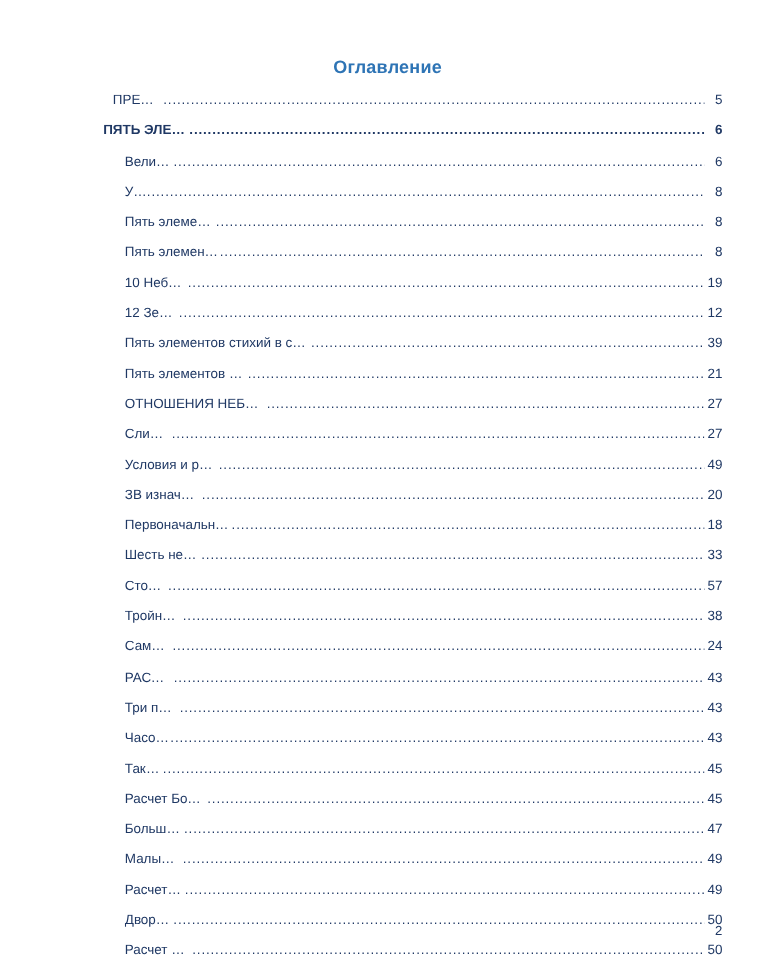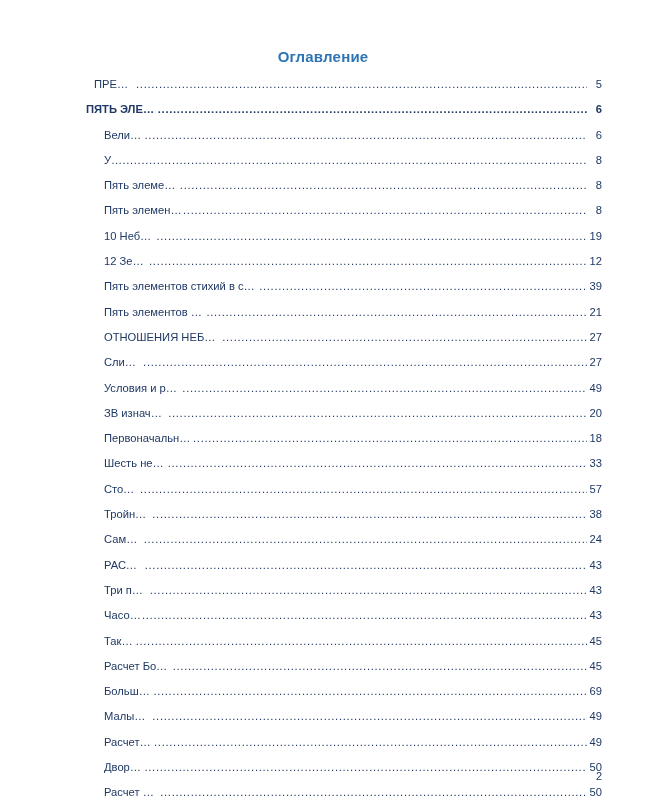--- a/index.html
+++ b/index.html
@@ -211,21 +211,21 @@
         <span class="toc-page">45</span>
       </div>
       <div class="toc-entry lvl2">
         <span class="toc-text">Расчет Большого такта удачи</span>
         <span class="toc-dots"></span>
         <span class="toc-page">45</span>
       </div>
       <div class="toc-entry lvl2">
         <span class="toc-text">Большой такт удачи</span>
         <span class="toc-dots"></span>
-        <span class="toc-page">69</span>
+        <span class="toc-page">47</span>
       </div>
       <div class="toc-entry lvl2">
         <span class="toc-text">Малые такты удачи</span>
         <span class="toc-dots"></span>
         <span class="toc-page">49</span>
       </div>
       <div class="toc-entry lvl2">
         <span class="toc-text">Расчет малого такта</span>
         <span class="toc-dots"></span>
         <span class="toc-page">49</span>

